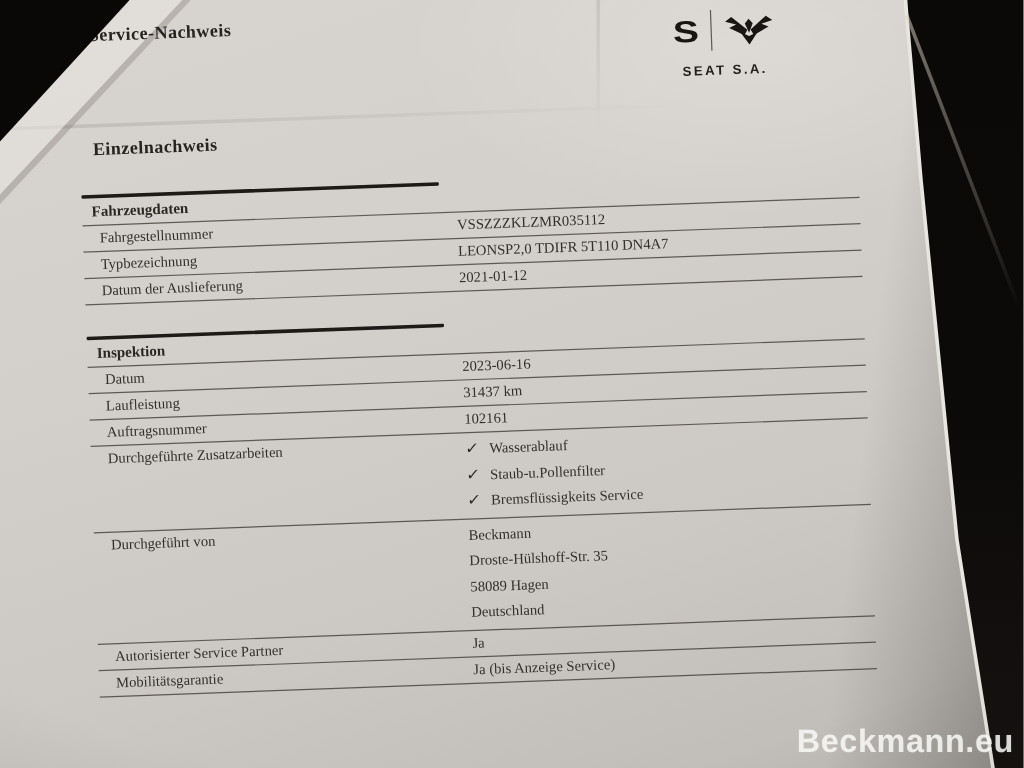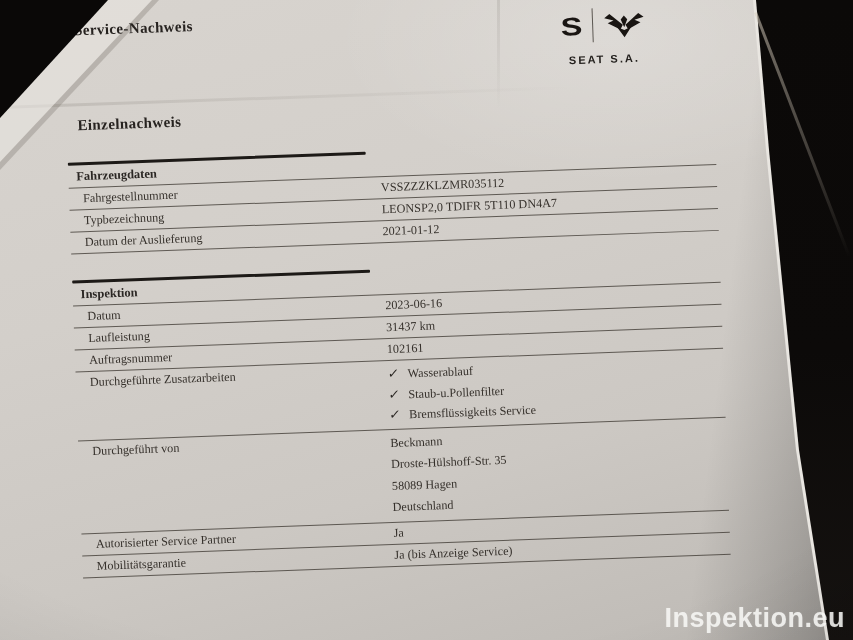--- a/index.html
+++ b/index.html
@@ -231,13 +231,13 @@
     </div>
   </div>
 </div>
 
 <div class="corner-dark"></div>
 <div class="edge-rim"></div>
 <div class="wedge"></div>
 <div class="wedge-highlight"></div>
 <div class="vignette"></div>
 
-<div class="watermark">Inspektion.eu</div>
+<div class="watermark">Beckmann.eu</div>
 
 </body></html>

